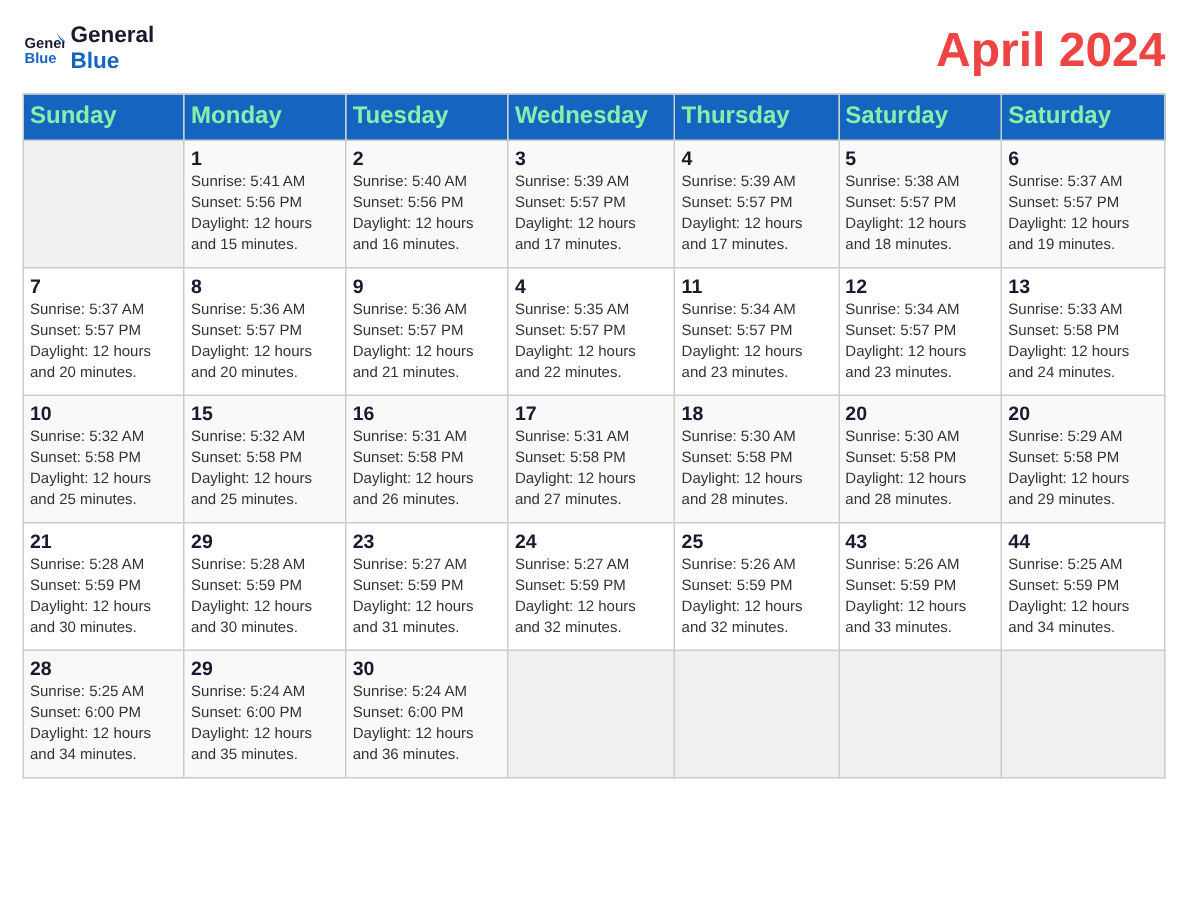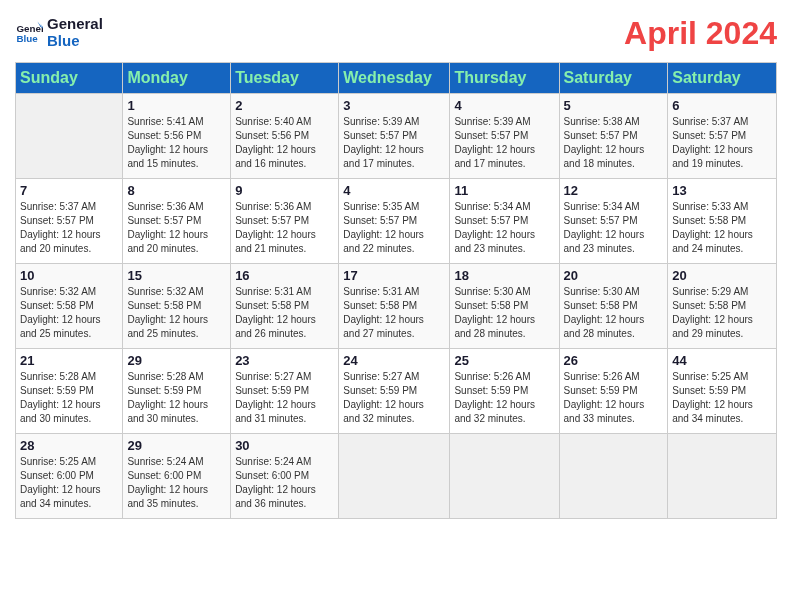--- a/index.html
+++ b/index.html
@@ -216,21 +216,21 @@
         </td>
         <td>
           <span class="day-number">24</span>
           <div class="day-info">Sunrise: 5:27 AM<br>Sunset: 5:59 PM<br>Daylight: 12 hours<br>and 32 minutes.</div>
         </td>
         <td>
           <span class="day-number">25</span>
           <div class="day-info">Sunrise: 5:26 AM<br>Sunset: 5:59 PM<br>Daylight: 12 hours<br>and 32 minutes.</div>
         </td>
         <td>
-          <span class="day-number">26</span>
+          <span class="day-number">43</span>
           <div class="day-info">Sunrise: 5:26 AM<br>Sunset: 5:59 PM<br>Daylight: 12 hours<br>and 33 minutes.</div>
         </td>
         <td>
           <span class="day-number">44</span>
           <div class="day-info">Sunrise: 5:25 AM<br>Sunset: 5:59 PM<br>Daylight: 12 hours<br>and 34 minutes.</div>
         </td>
       </tr>
       <tr>
         <td>
           <span class="day-number">28</span>

